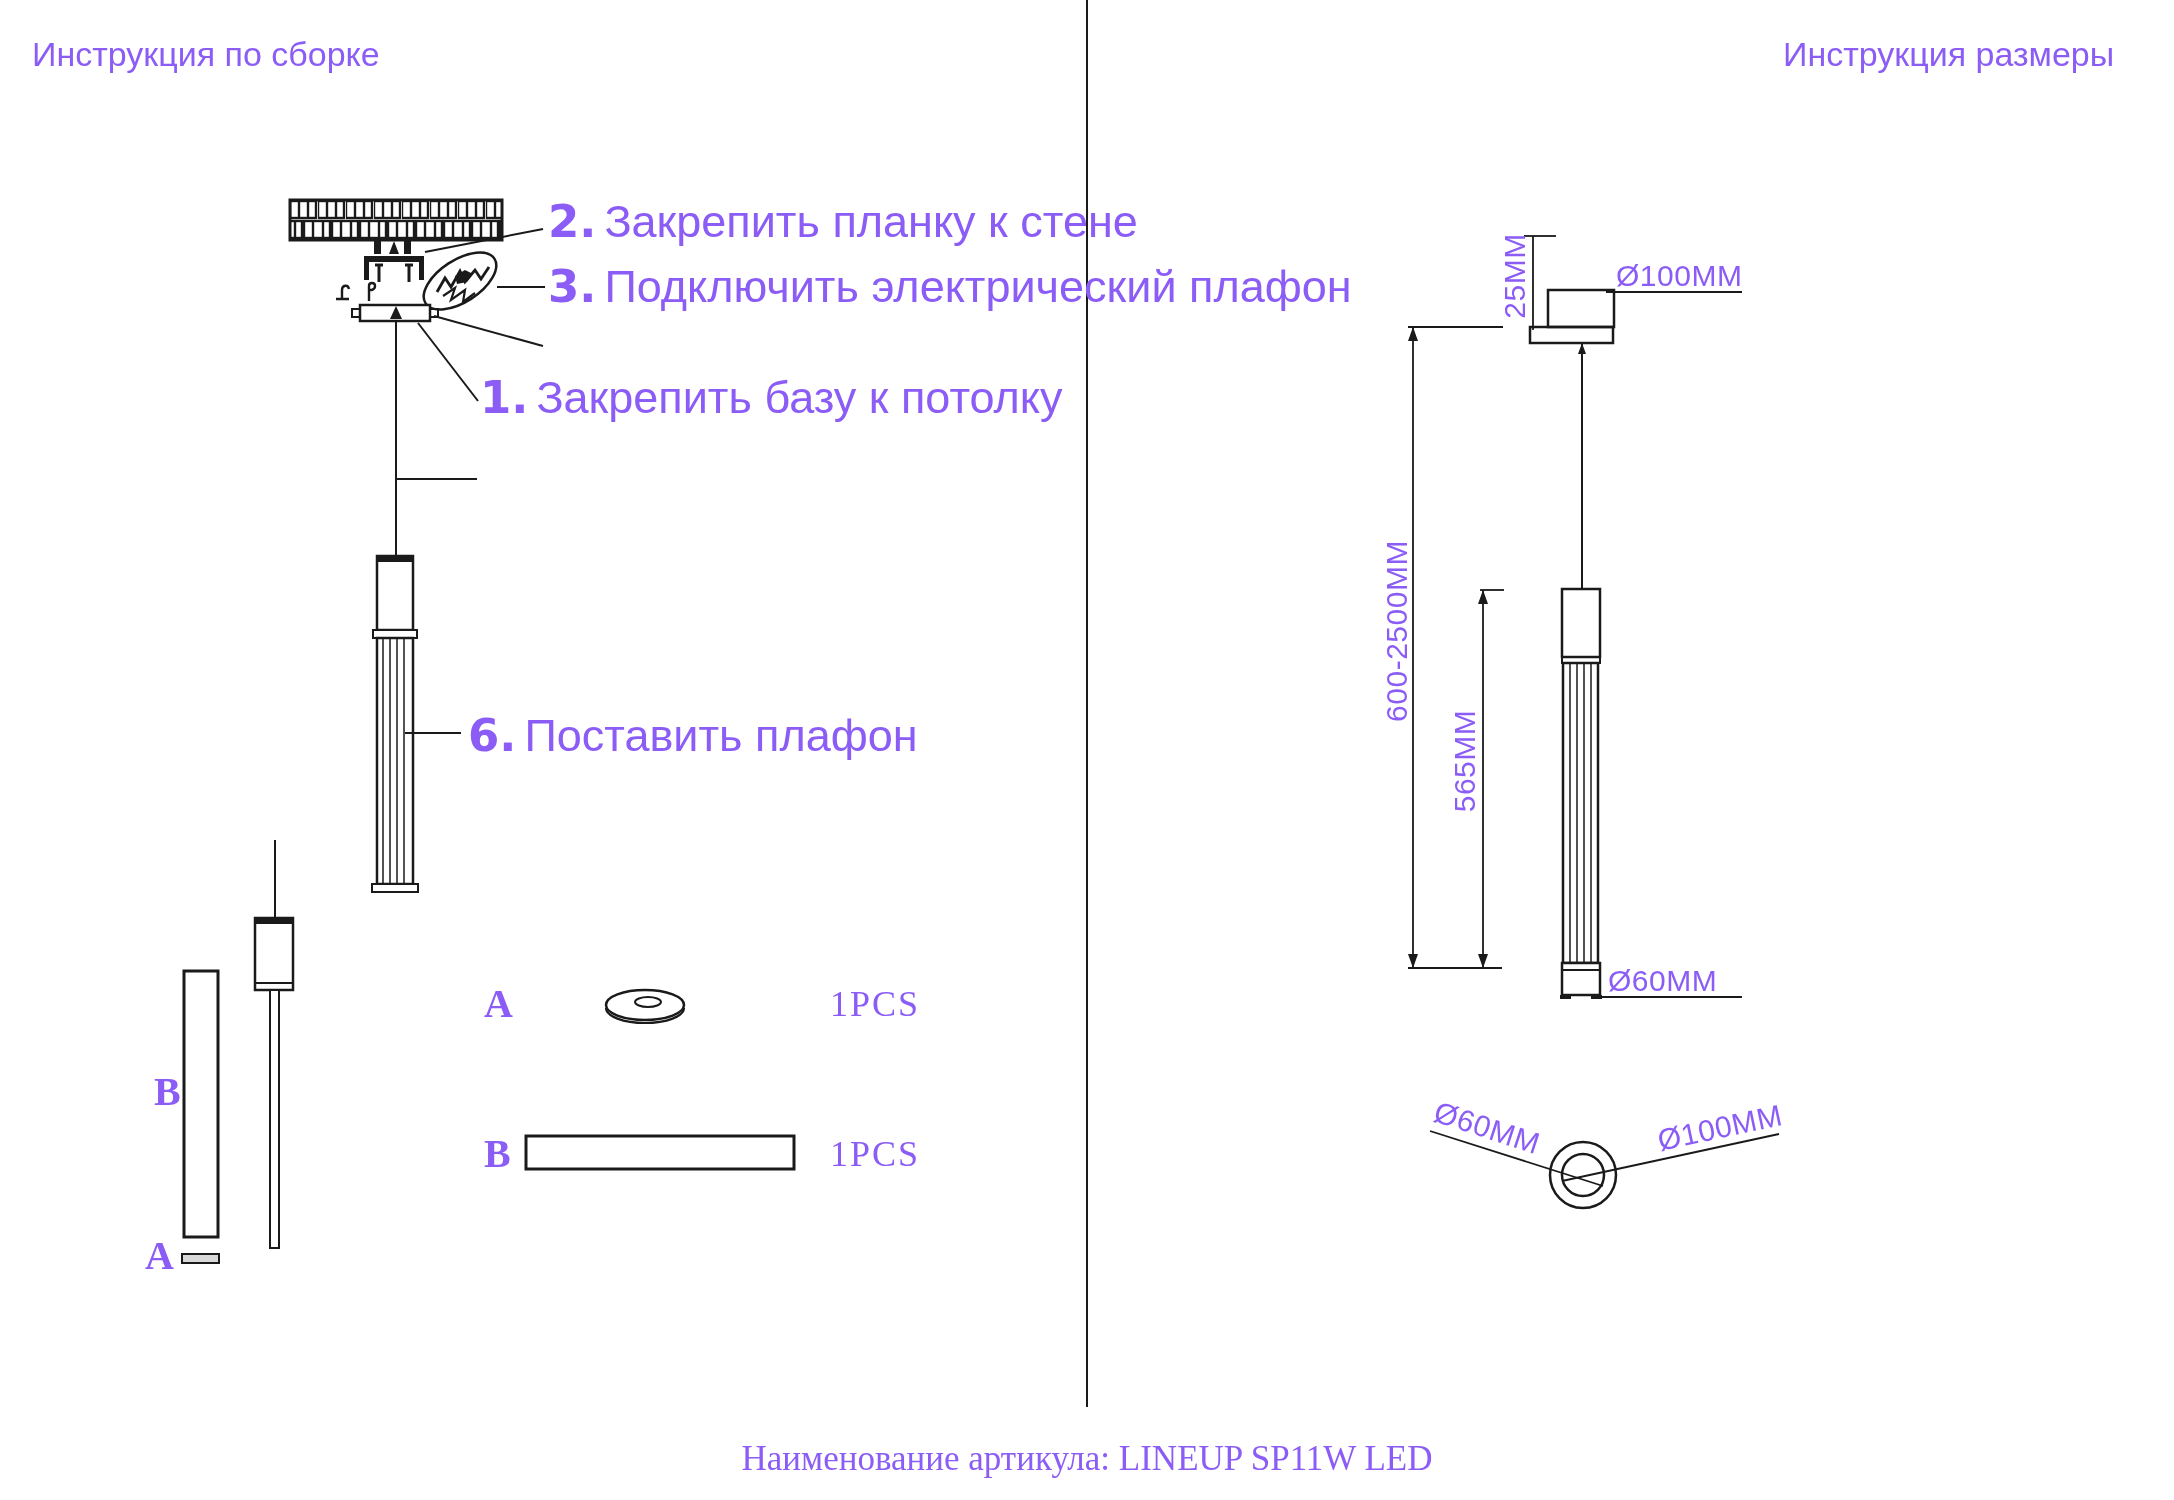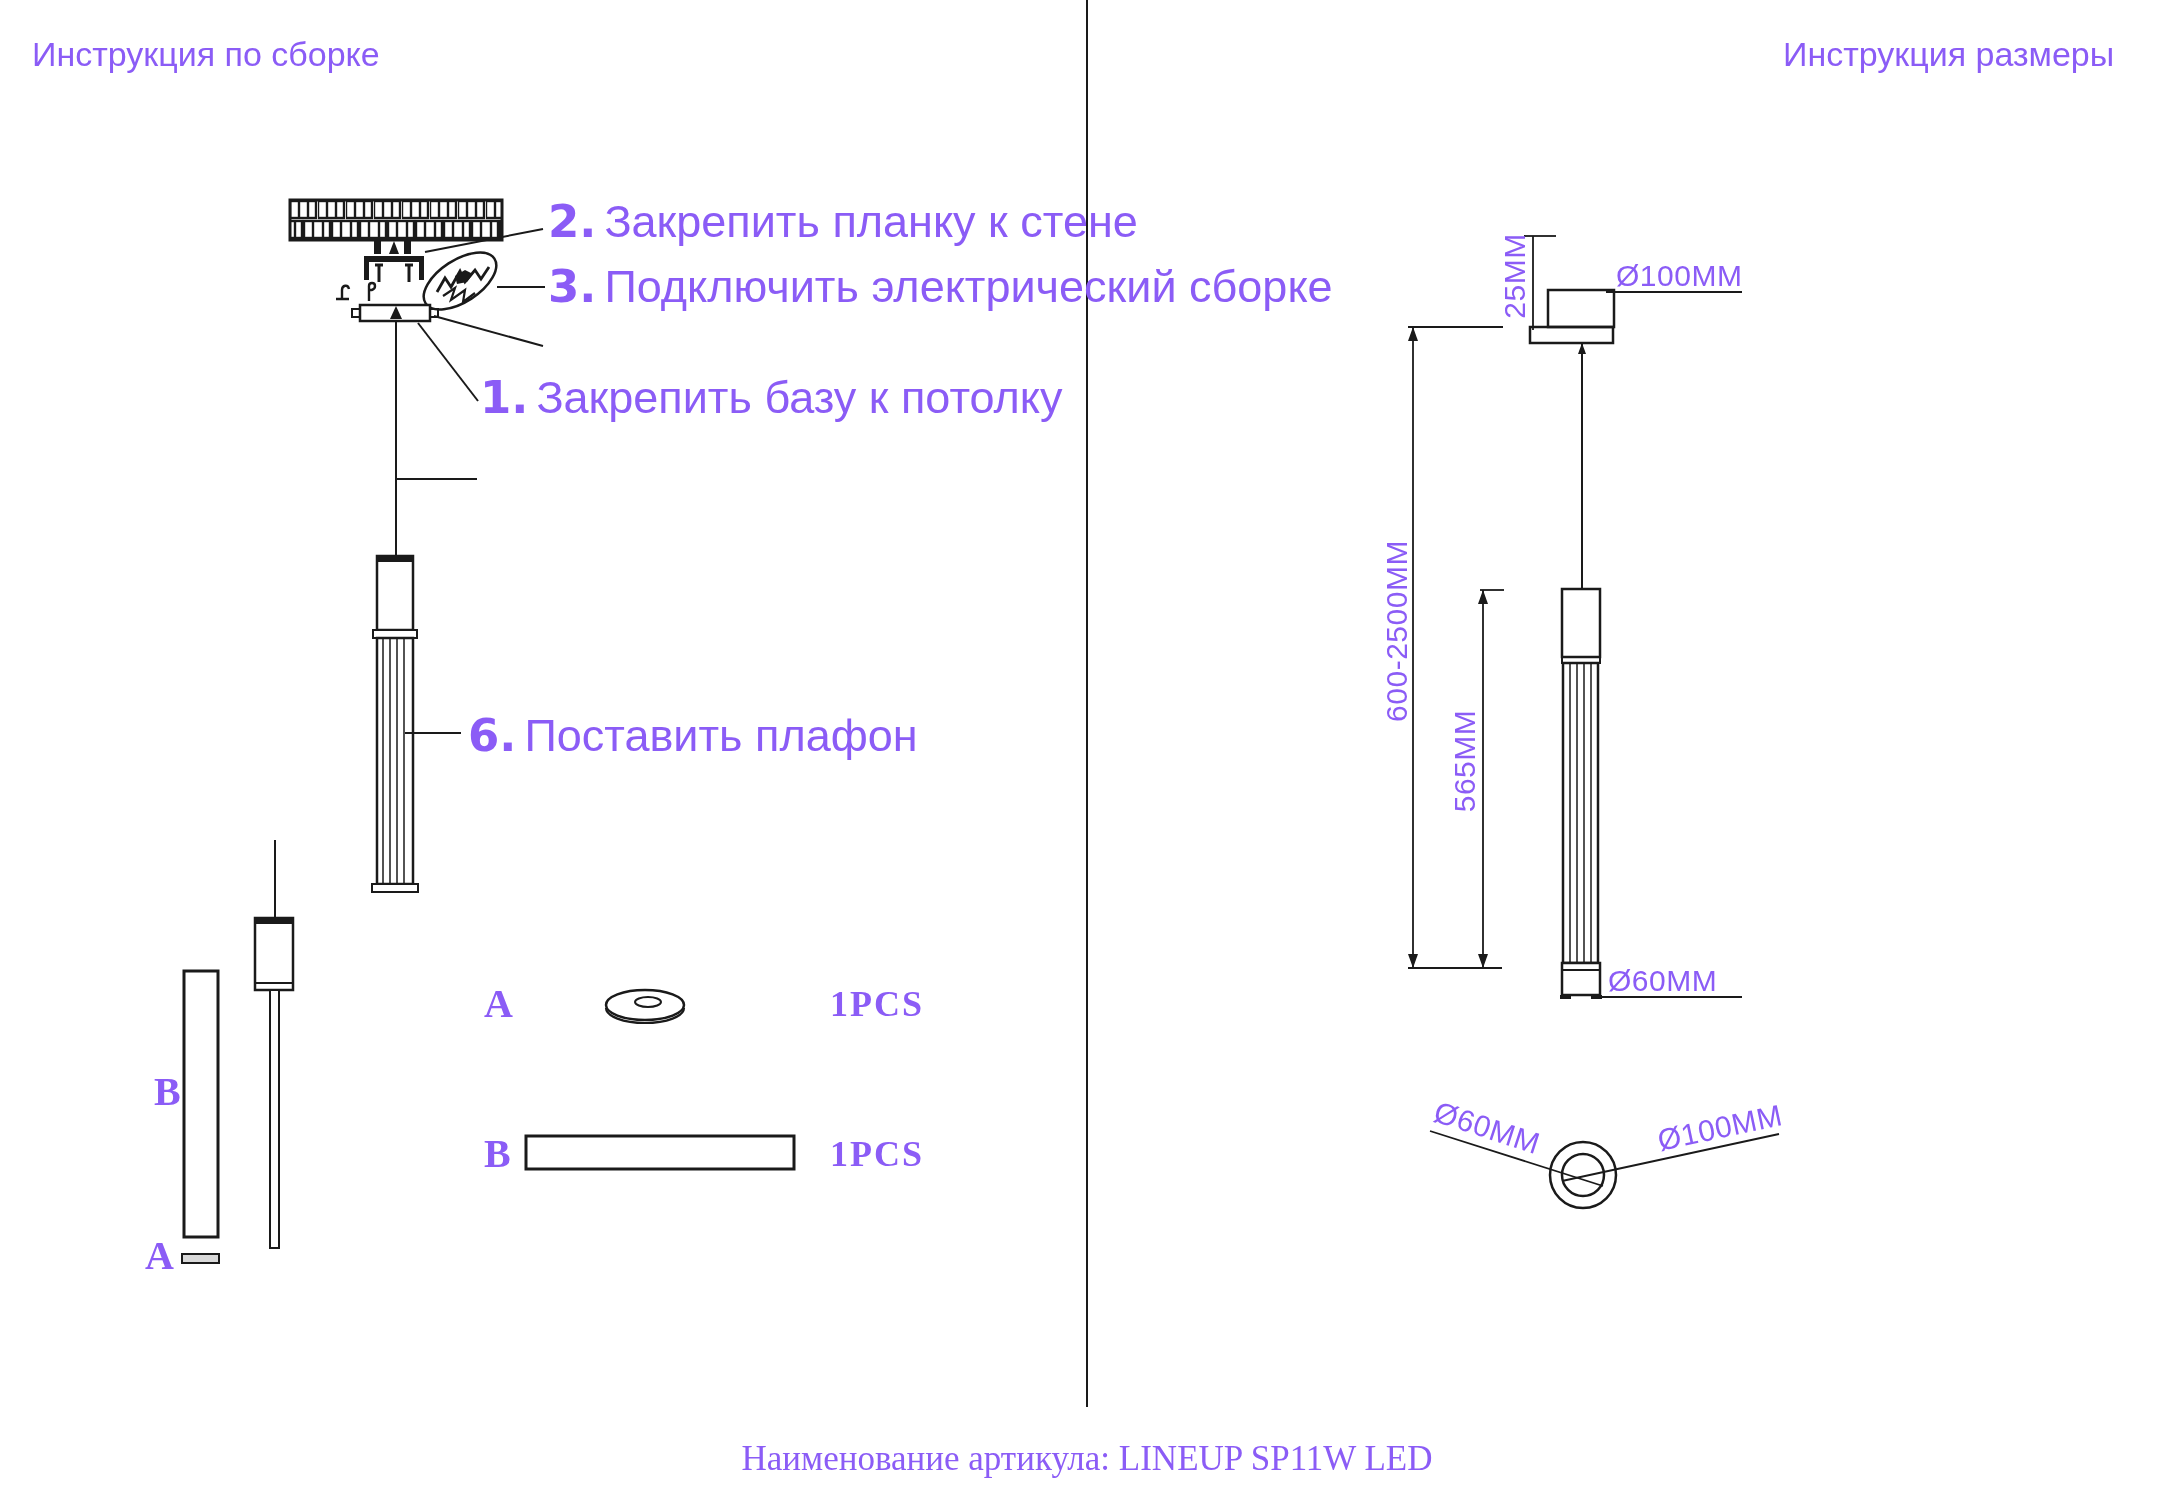--- a/index.html
+++ b/index.html
@@ -8,21 +8,21 @@
   svg{position:absolute;left:0;top:0;}
   .txt{position:absolute;white-space:nowrap;line-height:1.2;}
   .title{font-size:34px;}
   .step{font-size:45px;line-height:44px;}
   .step .num{font-weight:bold;font-family:"DejaVu Sans",sans-serif;margin-right:8px;}
   .dim{font-size:30px;letter-spacing:0.5px;}
   .cdim{transform:translate(-50%,-50%) rotate(-90deg);}
   .ang1{transform:translate(-50%,-50%) rotate(18deg);}
   .ang2{transform:translate(-50%,-50%) rotate(-12deg);}
   .pletter{font-family:"Liberation Serif",serif;font-weight:bold;font-size:40px;}
-  .qty{font-family:"Liberation Serif",serif;font-weight:bold;font-size:36px;letter-spacing:2px;}
+  .qty{font-family:"Liberation Serif",serif;font-weight:normal;font-size:36px;letter-spacing:2px;}
   .footer{font-size:35px;transform:translateX(-50%);font-family:Liberation Serif, serif;}
 </style>
 </head>
 <body>
 
 <div class="page">
 
   <svg width="2174" height="1500" viewBox="0 0 2174 1500">
     <defs>
       <pattern id="wall" x="290" y="200" width="28" height="40" patternUnits="userSpaceOnUse">
@@ -189,21 +189,21 @@
     </g>
   </svg>
 
   <div class="txt title" style="left:32px;top:34px">Инструкция по сборке</div>
   <div class="txt title" style="left:1783px;top:34px">Инструкция размеры</div>
 
   <div class="txt step" style="left:548px;top:200px">
     <span class="num">2.</span><span>Закрепить планку к стене</span>
   </div>
   <div class="txt step" style="left:548px;top:265px">
-    <span class="num">3.</span><span>Подключить электрический сборке</span>
+    <span class="num">3.</span><span>Подключить электрический плафон</span>
   </div>
   <div class="txt step" style="left:480px;top:376px">
     <span class="num">1.</span><span>Закрепить базу к потолку</span>
   </div>
   <div class="txt step" style="left:468px;top:714px">
     <span class="num">6.</span><span>Поставить плафон</span>
   </div>
 
   <div class="txt pletter" style="left:154px;top:1068px">B</div>
   <div class="txt pletter" style="left:145px;top:1232px">A</div>

